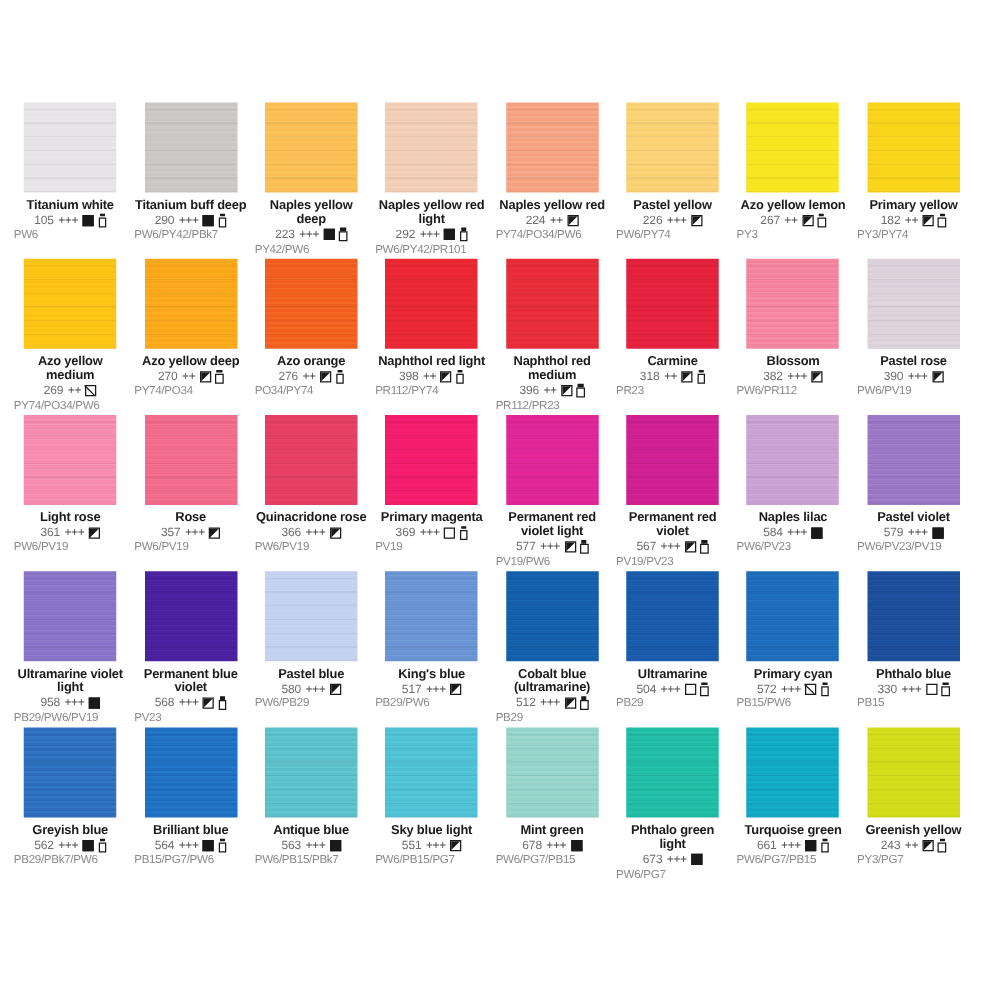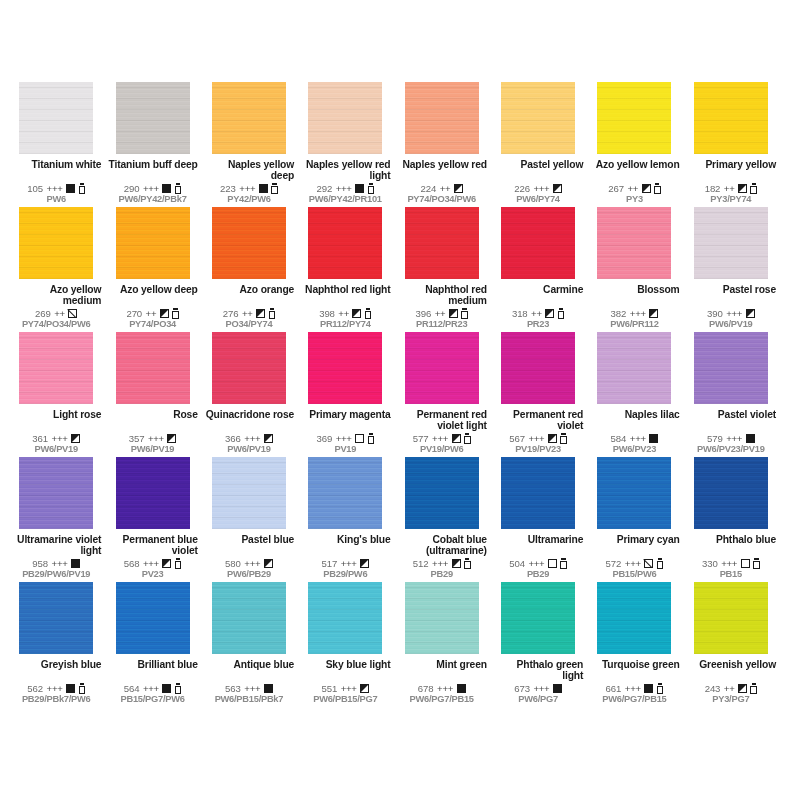--- a/index.html
+++ b/index.html
@@ -59,31 +59,31 @@
         rgba(0,0,0,0.05) 1px,
         rgba(0,0,0,0.0) 1px,
         rgba(0,0,0,0.0) 11px);
   }
   .name {
     margin-top: 5px;
     font-size: 10.3px;
     font-weight: bold;
     color: #1b1b1b;
     line-height: 11.4px;
-    text-align: right;
+    text-align: center;
     width: 100%;
     letter-spacing: -0.15px;
   }
   .meta {
     margin-top: auto;
     width: 100%;
     display: flex;
     flex-direction: column;
     align-items: center;
-    padding-bottom: 2px;
+    padding-bottom: 14px;
   }
   .metarow {
     display: flex;
     align-items: center;
     justify-content: center;
     gap: 3.5px;
     height: 12px;
   }
   .code {
     font-size: 9.6px;
@@ -137,24 +137,23 @@
     position: absolute;
     left: 1.1px; top: 0;
     width: 4.3px; height: 2.3px;
     background: #1a1a1a;
   }
   .pigs {
     font-size: 9.3px;
     color: #8a8a8a;
     letter-spacing: -0.25px;
     line-height: 11px;
-    text-align: center;
+    text-align: left;
     width: 100%;
     white-space: nowrap;
-    font-weight: bold;
   }
 </style>
 </head>
 <body>
 
 <div id="chart">
     <div class="row">
       <div class="cell">
         <div class="swatch" title="Titanium white" style="background: rgb(230, 228, 230);">
           <div class="tex"></div>

